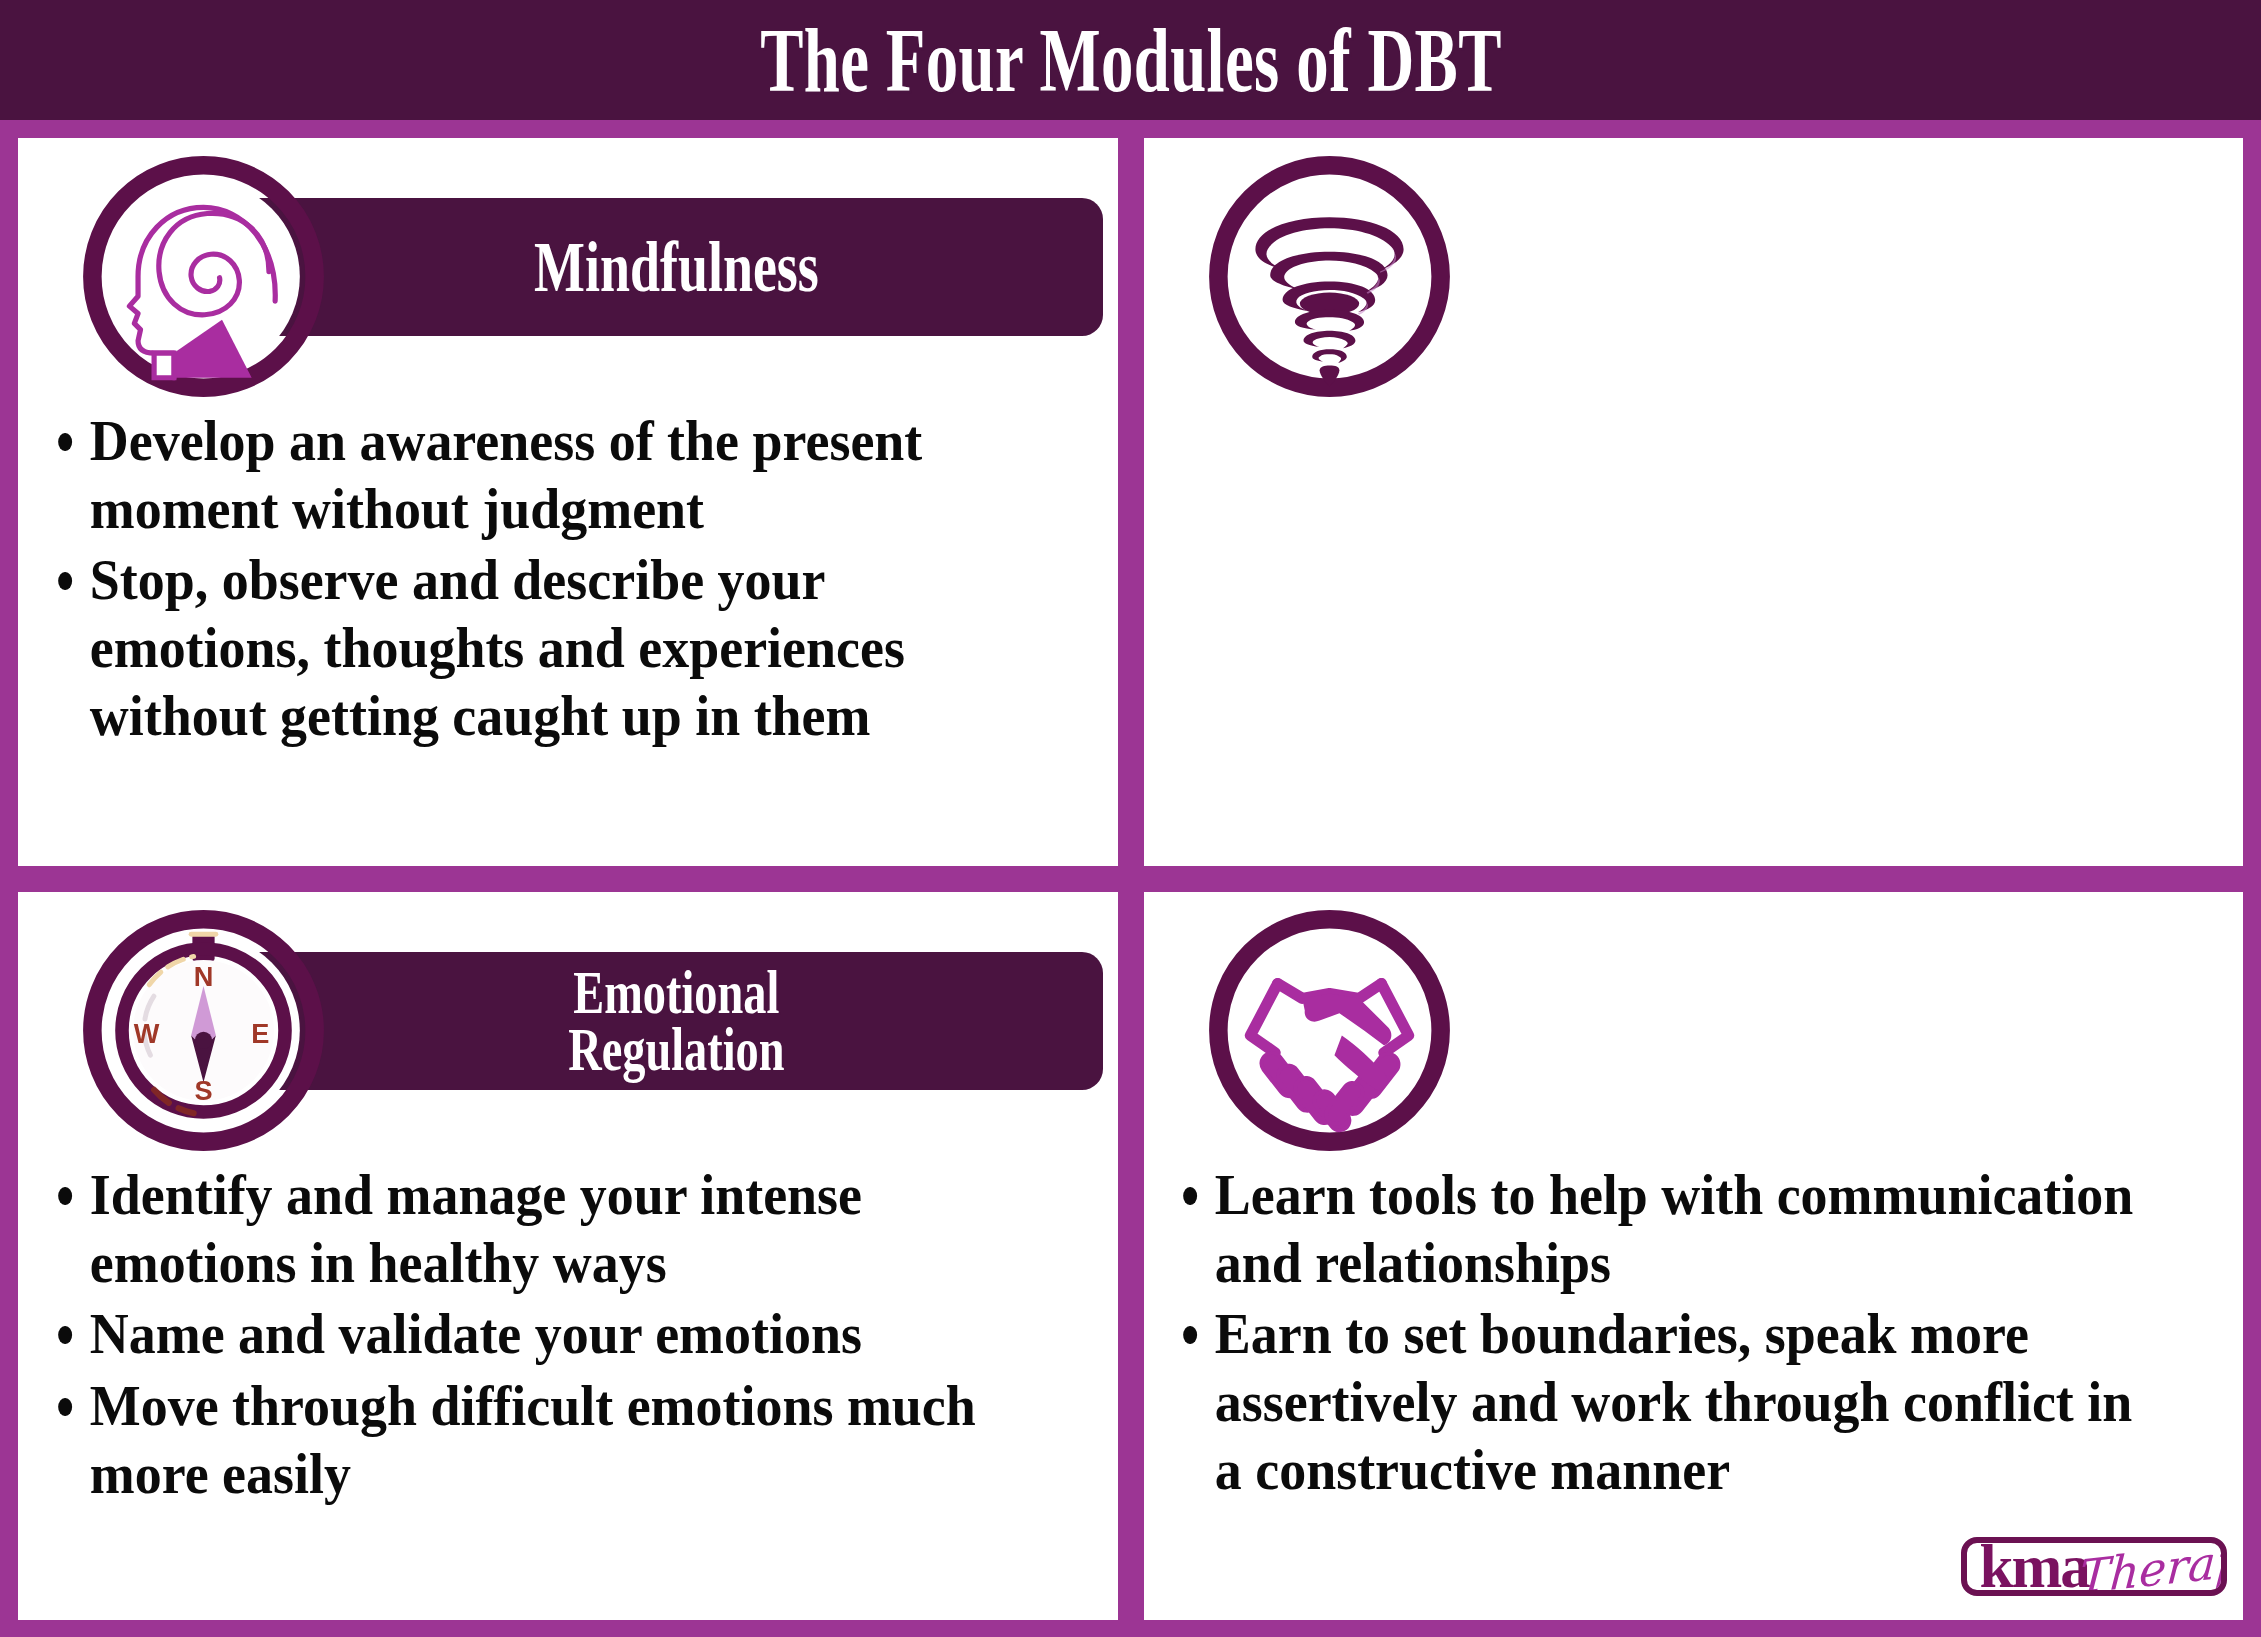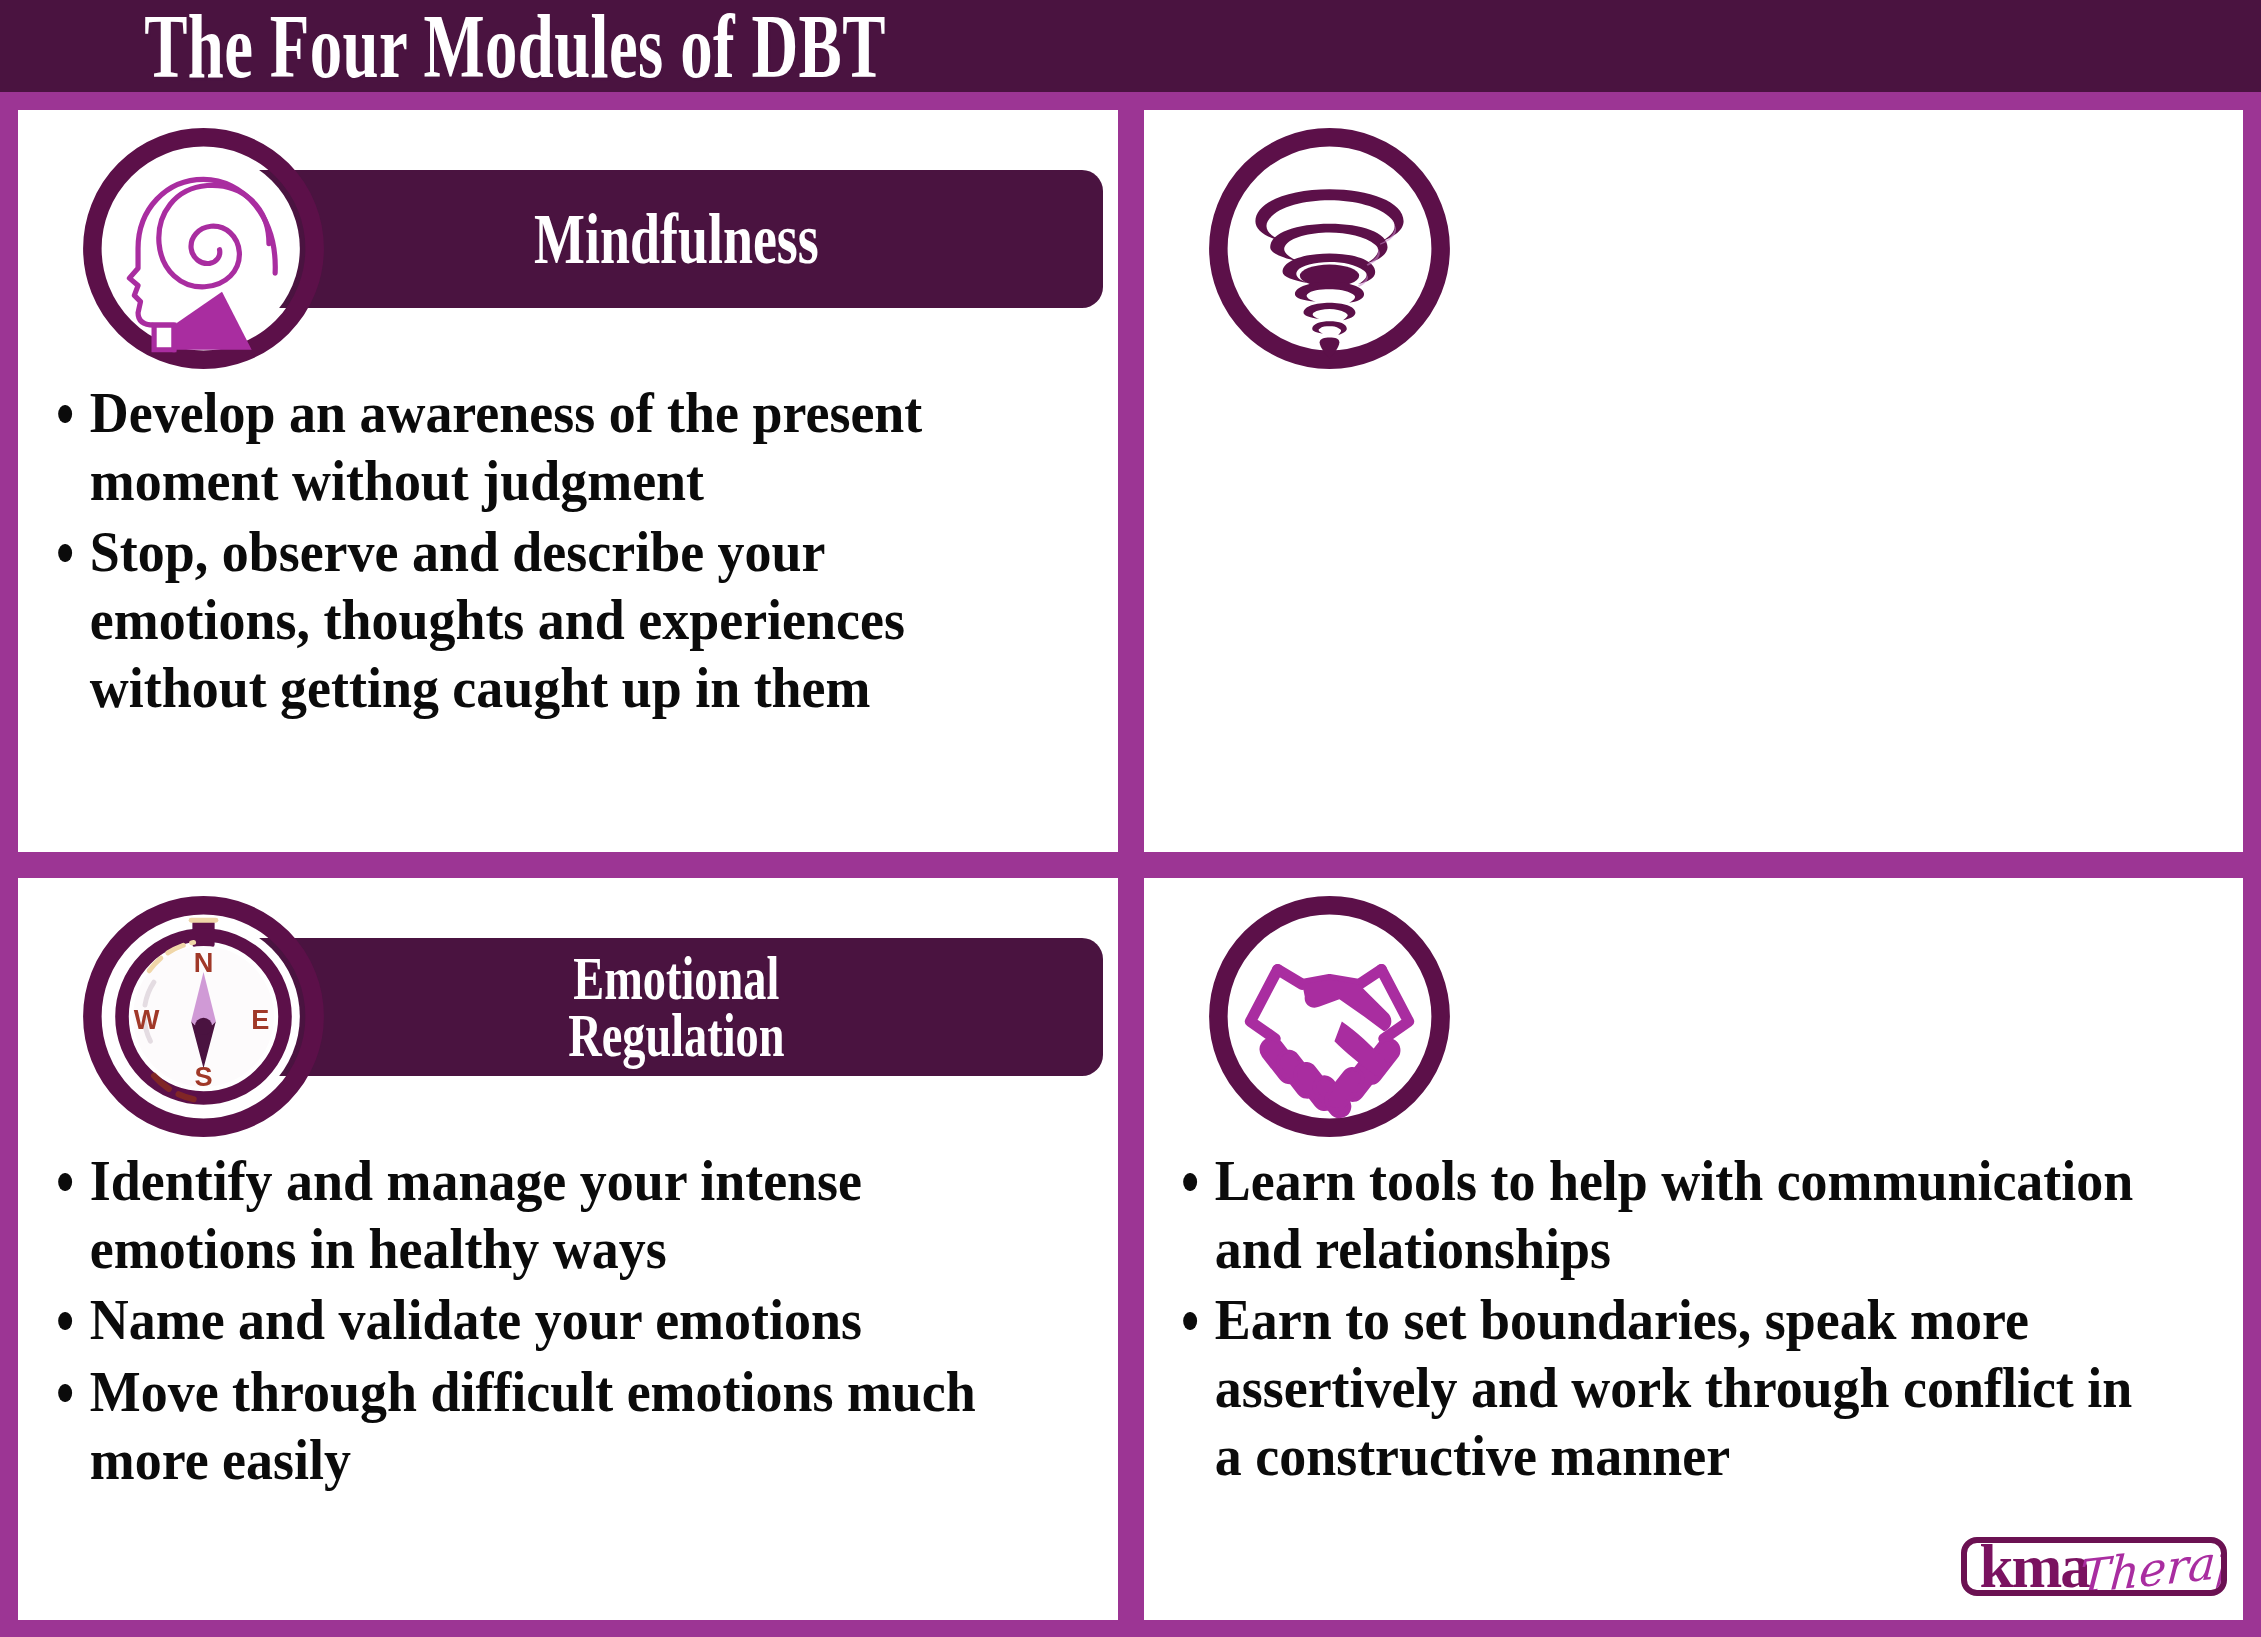--- a/index.html
+++ b/index.html
@@ -10,23 +10,23 @@
     overflow:hidden;
   }
   .poster{
     width:2261px; height:1638px;
     background:#9C3594;
     display:flex; flex-direction:column;
     position:relative;
   }
   
   .header{
-    height:92px;
+    height:120px;
     background:#4A1340;
-    display:flex; align-items:center; 
+    display:flex; align-items:center; justify-content:center;
     flex:0 0 auto;
   }
   .header-title{
     color:#ffffff;
     font-size:90px;
     font-weight:700;
     letter-spacing:0.5px;
     transform:scaleX(0.72);
     transform-origin:center;
     white-space:nowrap;

